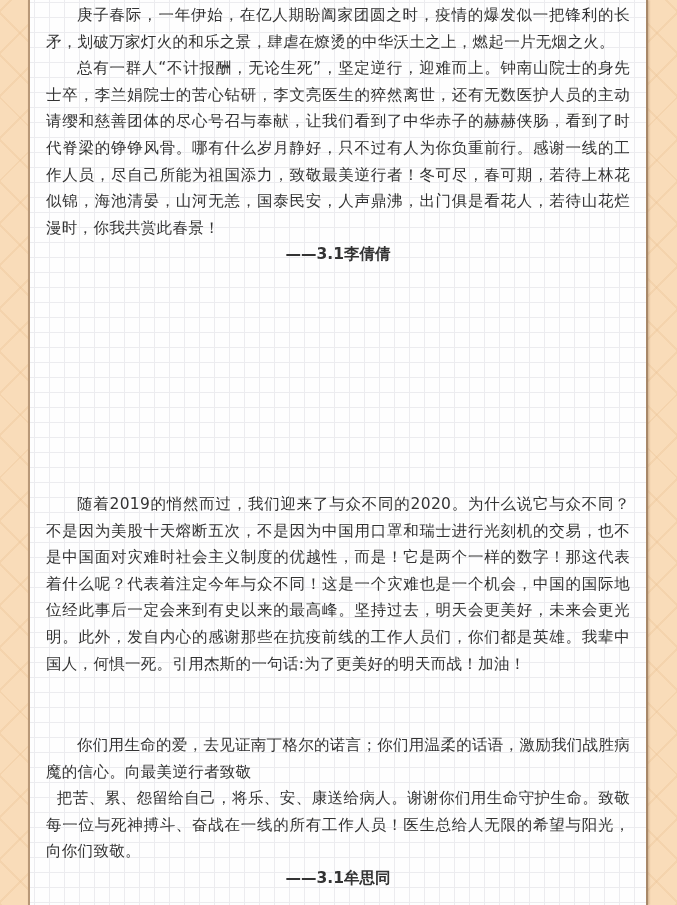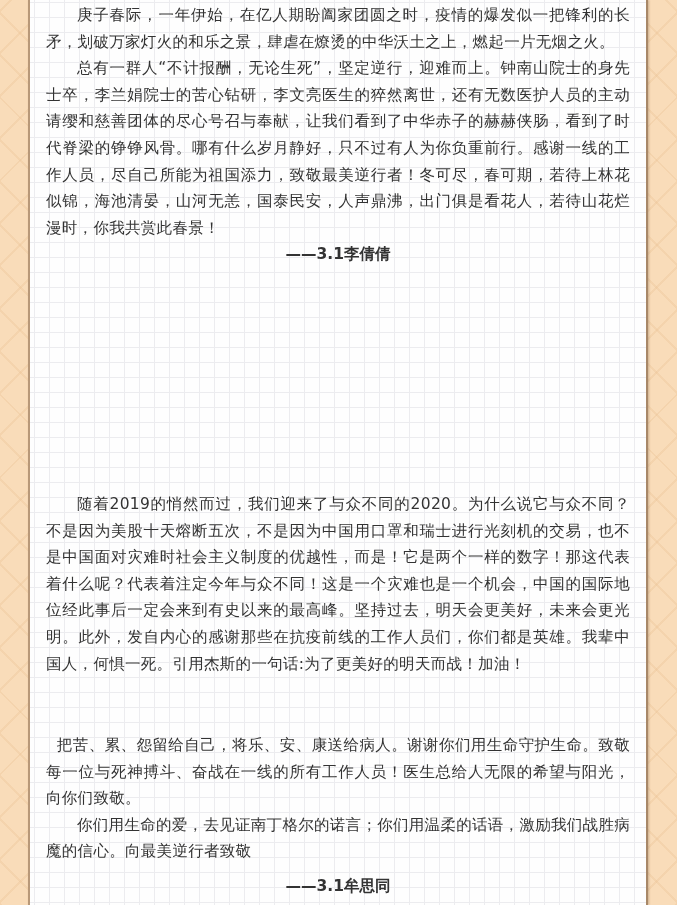--- a/index.html
+++ b/index.html
@@ -68,18 +68,18 @@
     <p class="para">庚子春际，一年伊始，在亿人期盼阖家团圆之时，疫情的爆发似一把锋利的长矛，划破万家灯火的和乐之景，肆虐在燎烫的中华沃土之上，燃起一片无烟之火。</p>
     <p class="para">总有一群人“不计报酬，无论生死”，坚定逆行，迎难而上。钟南山院士的身先士卒，李兰娟院士的苦心钻研，李文亮医生的猝然离世，还有无数医护人员的主动请缨和慈善团体的尽心号召与奉献，让我们看到了中华赤子的赫赫侠肠，看到了时代脊梁的铮铮风骨。哪有什么岁月静好，只不过有人为你负重前行。感谢一线的工作人员，尽自己所能为祖国添力，致敬最美逆行者！冬可尽，春可期，若待上林花似锦，海池清晏，山河无恙，国泰民安，人声鼎沸，出门俱是看花人，若待山花烂漫时，你我共赏此春景！</p>
     <p class="signature">——3.1李倩倩</p>
   </div>
 
   <div class="section" style="top:471px;margin-top:20px;">
     <p class="para">随着2019的悄然而过，我们迎来了与众不同的2020。为什么说它与众不同？不是因为美股十天熔断五次，不是因为中国用口罩和瑞士进行光刻机的交易，也不是中国面对灾难时社会主义制度的优越性，而是！它是两个一样的数字！那这代表着什么呢？代表着注定今年与众不同！这是一个灾难也是一个机会，中国的国际地位经此事后一定会来到有史以来的最高峰。坚持过去，明天会更美好，未来会更光明。此外，发自内心的感谢那些在抗疫前线的工作人员们，你们都是英雄。我辈中国人，何惧一死。引用杰斯的一句话:为了更美好的明天而战！加油！</p>
   </div>
 
   <div class="section" style="top:732px;">
+    <p class="para">你们用生命的爱，去见证南丁格尔的诺言；你们用温柔的话语，激励我们战胜病魔的信心。向最美逆行者致敬</p>
     <p class="para small-indent">把苦、累、怨留给自己，将乐、安、康送给病人。谢谢你们用生命守护生命。致敬每一位与死神搏斗、奋战在一线的所有工作人员！医生总给人无限的希望与阳光，向你们致敬。</p>
-    <p class="para">你们用生命的爱，去见证南丁格尔的诺言；你们用温柔的话语，激励我们战胜病魔的信心。向最美逆行者致敬</p>
-    <p class="signature" style="margin-top:8px;">——3.1牟思同</p>
+    <p class="signature" style="margin-top:0;">——3.1牟思同</p>
   </div>
 
 </div>
 
 </body></html>

